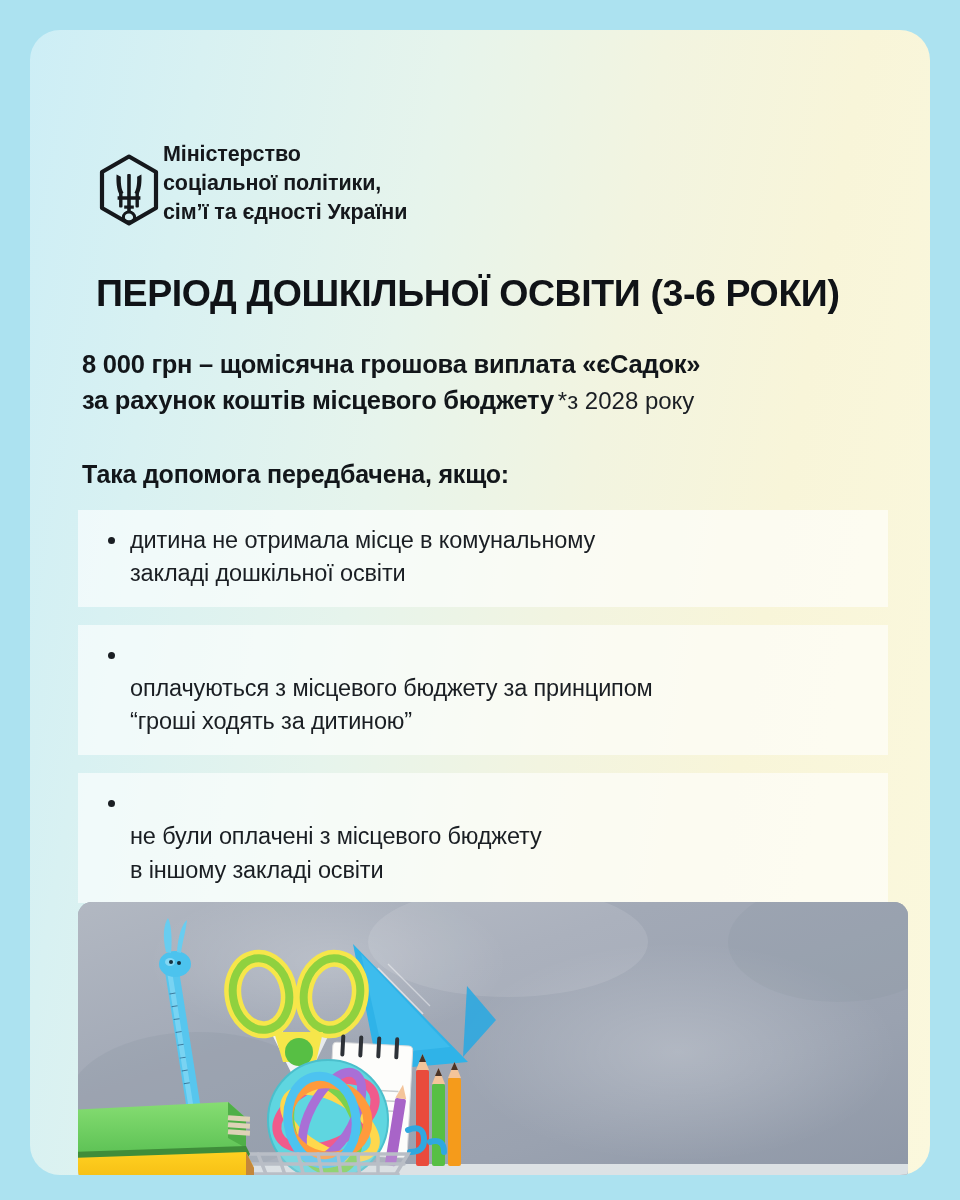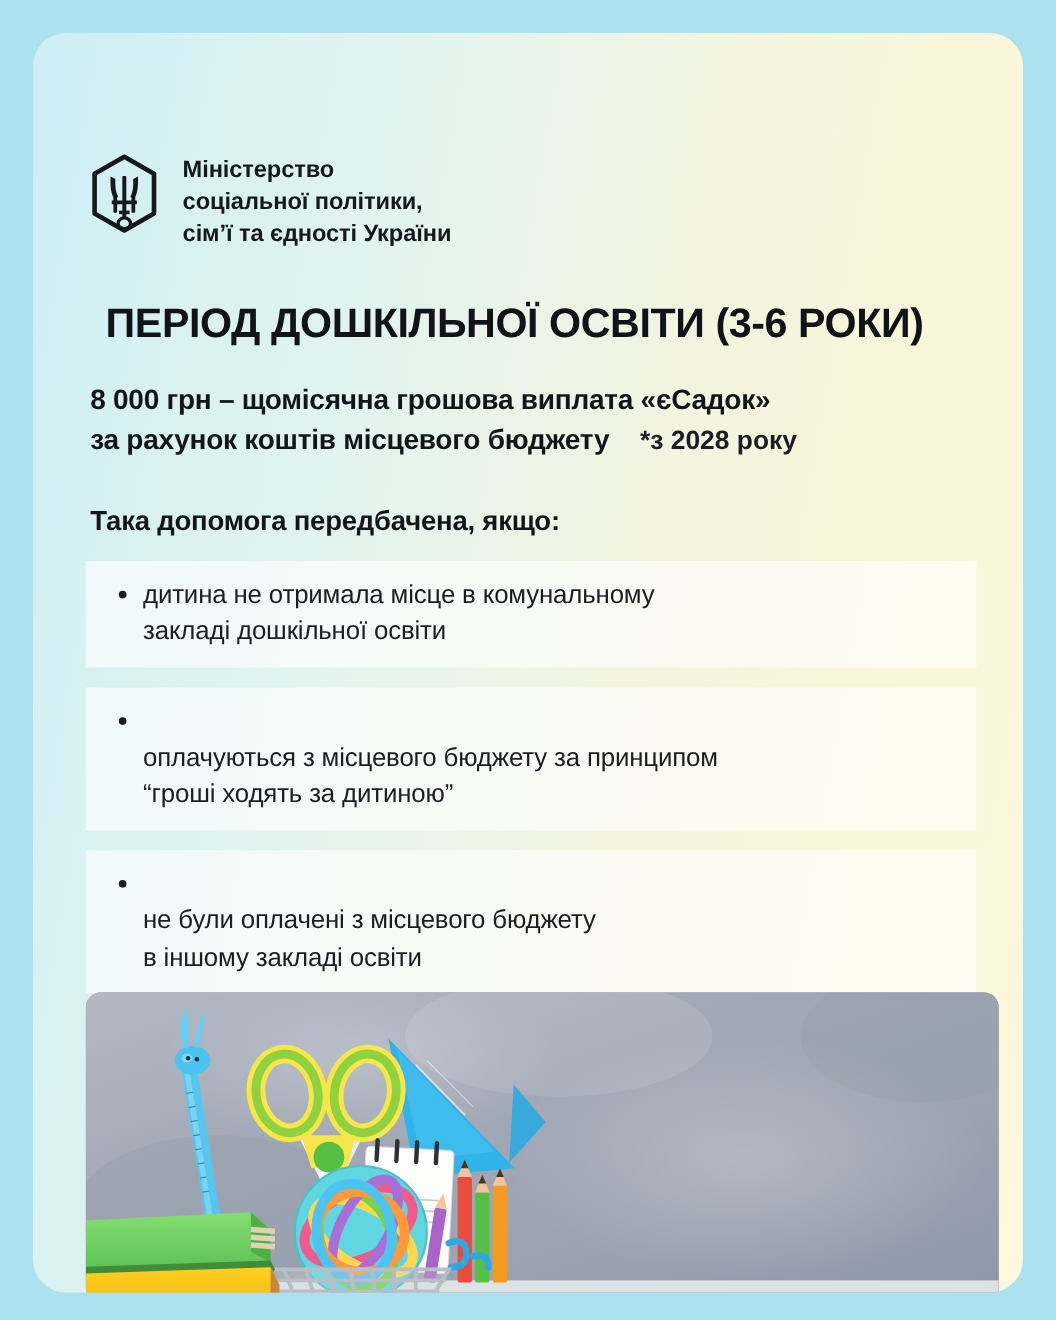--- a/index.html
+++ b/index.html
@@ -22,43 +22,43 @@
        #d8f1f2 16%,
        #e6f4ec 38%,
        #f2f4e0 58%,
        #f8f5d9 76%,
        #fbf8dd 100%);
     overflow:hidden;
   }
 
   
   .logo-row{
-    position:absolute;left:52px;top:110px;
-    display:flex;align-items:flex-start;gap:22px;
+    position:absolute;left:68px;top:110px;
+    display:flex;align-items:flex-end;gap:3px;
   }
   .emblem{width:62px;height:72px;display:block;flex:0 0 auto;}
   .logo-text{
     font-size:21.5px;font-weight:bold;line-height:1.34;
     color:#15181c;letter-spacing:-0.1px;white-space:nowrap;
   }
 
   
   .title{
     position:absolute;left:66px;top:242px;
     font-size:37.5px;font-weight:bold;color:#101317;
     letter-spacing:-0.4px;white-space:nowrap;
   }
   .subtitle{
     position:absolute;left:52px;top:316px;
     font-size:25.5px;font-weight:bold;color:#12161a;
     line-height:1.42;letter-spacing:-0.25px;
   }
   .subtitle .note{
-    font-weight:bold;font-size:24px;letter-spacing:0px;
-    margin-left:28px;color:#1b1f24;
+    font-weight:normal;font-size:24px;letter-spacing:0px;
+    margin-left:4px;color:#1b1f24;
   }
   .section-heading{
     position:absolute;left:52px;top:430px;
     font-size:25px;font-weight:bold;color:#12161a;
     letter-spacing:-0.2px;
   }
 
   
   .bullets{position:absolute;left:48px;top:480px;width:810px;}
   .bullet-card{

